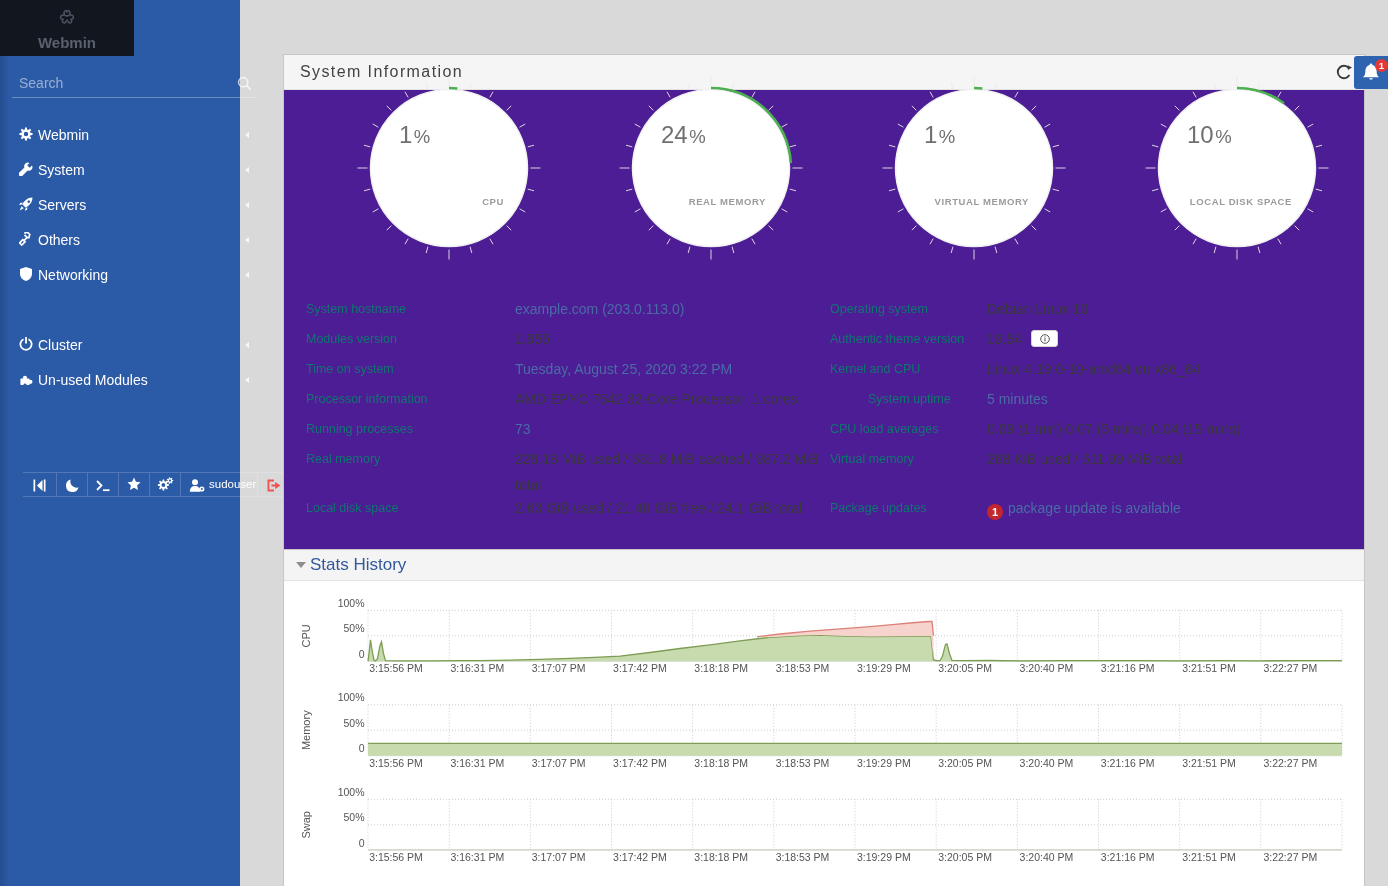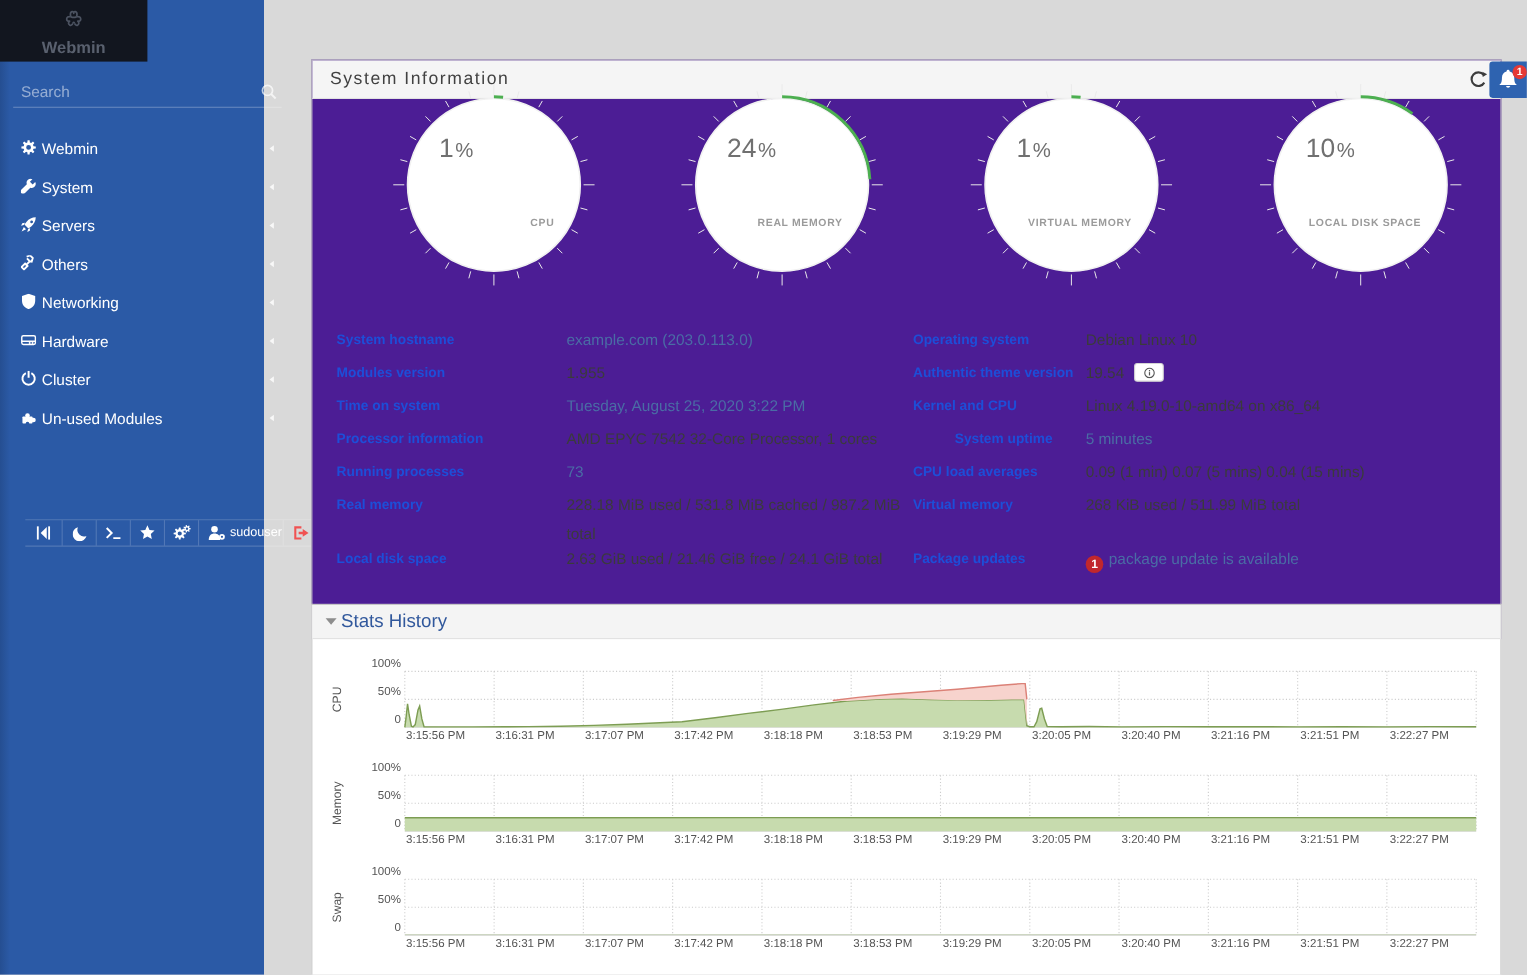--- a/index.html
+++ b/index.html
@@ -18,21 +18,21 @@
 .caret{position:absolute;right:19px;top:14.5px;width:0;height:0;border-top:3.5px solid transparent;border-bottom:3.5px solid transparent;border-right:4.5px solid rgba(255,255,255,0.8);}
 #btools{position:absolute;left:0;top:472px;width:268px;height:25px;border-top:1px solid rgba(255,255,255,0.18);border-bottom:1px solid rgba(255,255,255,0.18);margin-left:23px;}
 .bt{position:absolute;top:0;height:23px;border-right:1px solid rgba(255,255,255,0.18);}
 #panel1{position:absolute;left:283px;top:14px;width:1082px;height:527px;background:#4c1d95;border:1px solid #c6c6c6;margin-top:40px;}
 #p1head{position:absolute;left:0;top:0;width:100%;height:35px;background:#f5f5f5;border-bottom:1px solid #e2e2e2;}
 #p1head .t{position:absolute;left:16px;top:8px;font-size:16px;letter-spacing:1.4px;color:#424242}
 #panel2{position:absolute;left:283px;top:549px;width:1082px;height:337px;background:#fff;border:1px solid #c6c6c6;border-bottom:none;}
 #p2head{position:absolute;left:0;top:0;width:100%;height:31px;background:#f4f4f4;border-bottom:1px solid #e2e2e2;}
 #p2head .t{position:absolute;left:26px;top:5px;font-size:17px;color:#31589c}
 #p2head .c{position:absolute;left:12px;top:12px;width:0;height:0;border-left:5px solid transparent;border-right:5px solid transparent;border-top:6px solid #8d8d8d;}
-.lbl{position:absolute;font-size:12.5px;font-weight:bold;color:#1d4ed8;line-height:26px;white-space:nowrap}
+.lbl{position:absolute;font-size:12.5px;font-weight:normal;color:#0f766e;line-height:26px;white-space:nowrap}
 .val{position:absolute;font-size:14px;color:#3b3b3b;line-height:26px}
 a.lk{color:#4a6ca5;text-decoration:none}
 #bell{position:absolute;left:1354px;top:56px;width:34px;height:33px;background:#2e63b0;border-radius:3px 0 0 3px;}
 .badge{position:absolute;left:21px;top:3px;width:13px;height:13px;border-radius:50%;background:#e53935;color:#fff;font-size:9.5px;font-weight:bold;text-align:center;line-height:13px}
 .rbadge{display:inline-block;width:16px;height:16px;border-radius:50%;background:#c1272d;color:#fff;font-size:11px;font-weight:bold;text-align:center;line-height:16px;vertical-align:-3px;margin-right:5px}
 .ibtn{display:inline-block;margin-left:9px;width:27px;height:17px;border:1px solid #d5d5d5;border-radius:3px;background:#fff;vertical-align:-3px;position:relative}
 .ibtn svg{position:absolute;left:8px;top:2.5px}
 </style></head>
 <body>
 <div id="sidebar">
@@ -82,32 +82,20 @@
           <path d="M5.2 1.2 L8.4 0.2 L10.8 2.6 L9.8 5.8 L8.1 5.5 L4.9 8.7 L6 9.8 L2.8 13 L0.6 10.8 L3.8 7.6 L4.9 8.7 M5.5 2.9 L8.1 5.5" fill="none" stroke="#fff" stroke-width="1.7"></path>
         </svg></span>
       <span class="mtxt">Others</span>
       <span class="caret"></span>
     </div>
 <div class="mi" style="top:257px">
       <span class="mic"><svg width="14" height="14" viewBox="0 0 14 14">
           <path d="M7 0 L13 2 L13 6.5 C13 10.5 10.3 13 7 14 C3.7 13 1 10.5 1 6.5 L1 2 Z" fill="#fff"></path>
         </svg></span>
       <span class="mtxt">Networking</span>
-      <span class="caret"></span>
-    </div>
-<div class="mi" style="top:292px">
-      <span class="mic"><svg width="14" height="14" viewBox="0 0 14 14">
-          <g fill="none" stroke="#fff" stroke-width="1.3">
-            <rect x="0.8" y="3.2" width="12.4" height="8" rx="1.5"></rect>
-            <line x1="1" y1="8.2" x2="13" y2="8.2"></line>
-          </g>
-          <circle cx="10.6" cy="9.8" r="0.9" fill="#fff"></circle>
-          <circle cx="8" cy="9.8" r="0.9" fill="#fff"></circle>
-        </svg></span>
-      <span class="mtxt">Hardware</span>
       <span class="caret"></span>
     </div>
 <div class="mi" style="top:327px">
       <span class="mic"><svg width="14" height="14" viewBox="0 0 14 14">
           <path d="M4.5 2.2 A5.6 5.6 0 1 0 9.5 2.2" fill="none" stroke="#fff" stroke-width="1.8"></path>
           <line x1="7" y1="0" x2="7" y2="6.5" stroke="#fff" stroke-width="1.8"></line>
         </svg></span>
       <span class="mtxt">Cluster</span>
       <span class="caret"></span>
     </div>

